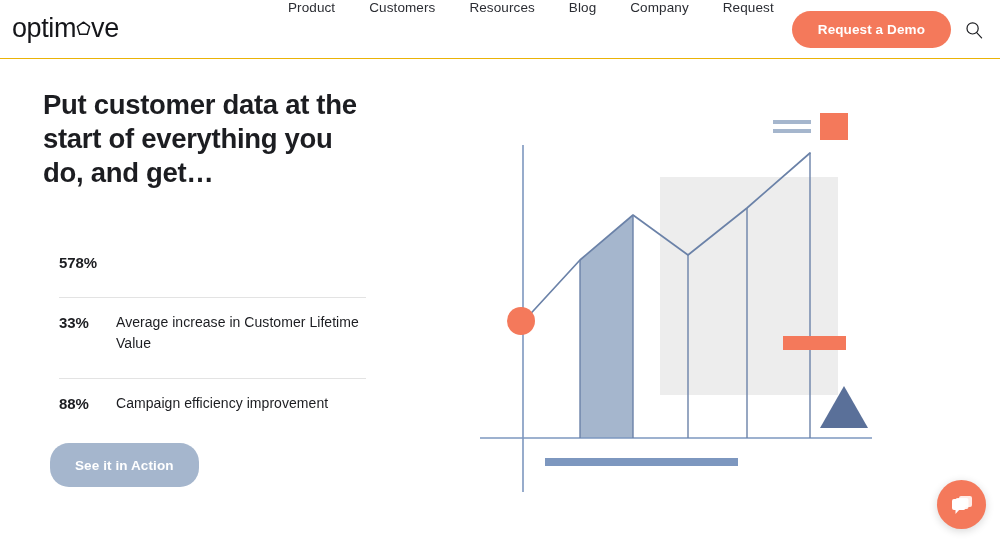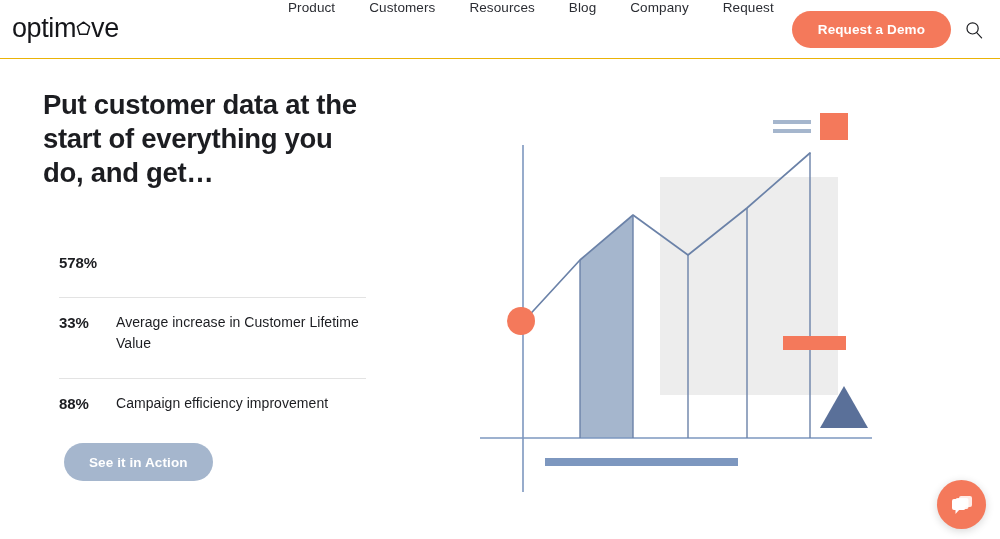--- a/index.html
+++ b/index.html
@@ -136,23 +136,23 @@
   }
   .stat-label {
     font-size: 14px;
     color: #1c1d21;
     line-height: 21px;
     letter-spacing: 0.05px;
   }
 
   .action-btn {
     position: absolute;
-    left: 64px;
+    left: 50px;
     top: 443px;
-    height: 38px;
+    height: 44px;
     padding: 0 25px;
     border: none;
     border-radius: 19px;
     background: #a5b6cd;
     color: #ffffff;
     font-size: 13.5px;
     font-weight: 700;
     font-family: "Liberation Sans", sans-serif;
     cursor: pointer;
     letter-spacing: 0.1px;

